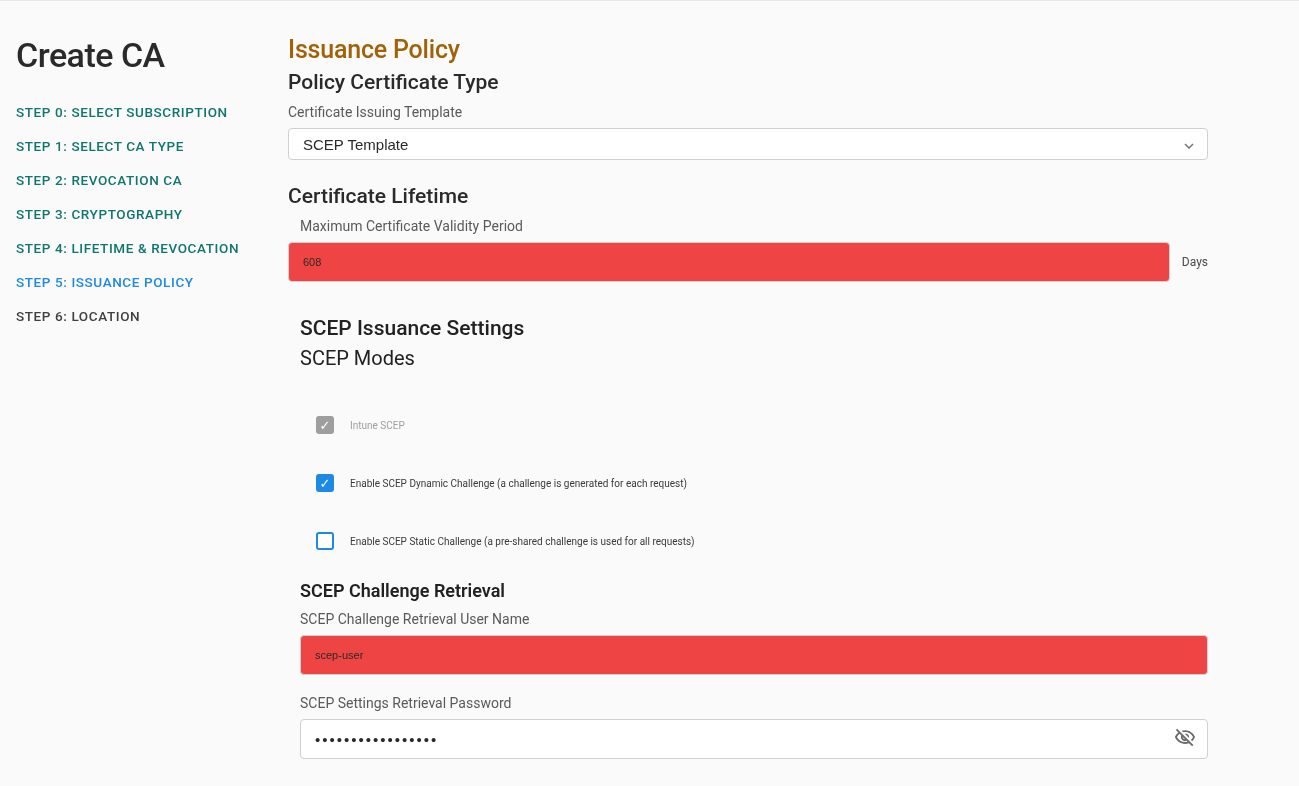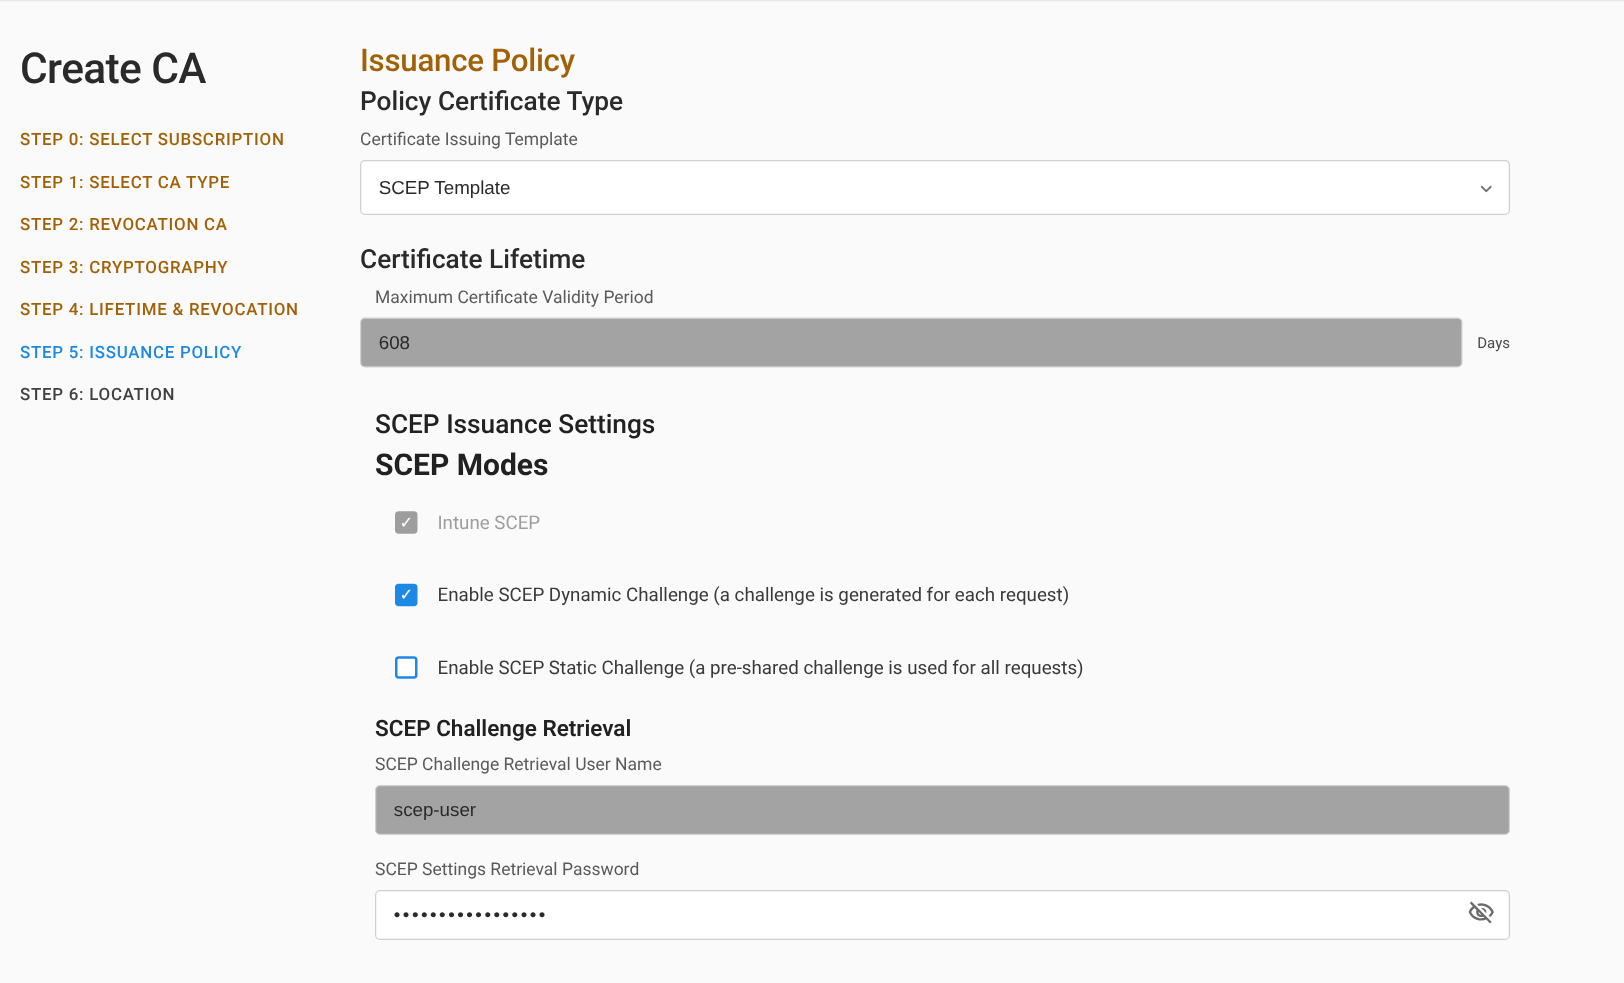--- a/index.html
+++ b/index.html
@@ -33,21 +33,21 @@
       padding-left: 0;
     }
     .step-list {
       list-style: none;
     }
     .step-item {
       font-size: 13.5px;
       font-weight: 500;
       letter-spacing: 0.6px;
       padding: 9px 0;
-      color: #a16207;
+      color: #0f766e;
       cursor: pointer;
     }
     .step-item.active {
       color: #1e88e5;
     }
     .step-item.disabled {
       color: #404040;
       cursor: default;
     }
     .main {
@@ -74,21 +74,21 @@
       color: #5a5a5a;
       margin-bottom: 8px;
       margin-top: 2px;
     }
     .select-wrapper {
       position: relative;
       width: 100%;
     }
     .select-input {
       width: 100%;
-      height: 44px;
+      height: 32px;
       border: 1px solid #d0d0d0;
       border-radius: 4px;
       padding: 0 40px 0 14px;
       font-size: 15px;
       color: #2a2a2a;
       background: #fff;
       appearance: none;
       cursor: pointer;
       outline: none;
     }
@@ -99,23 +99,23 @@
       transform: translateY(-50%);
       pointer-events: none;
       color: #757575;
     }
     .text-input {
       width: 100%;
       height: 40px;
       border: 1px solid #d0d0d0;
       border-radius: 4px;
       padding: 0 14px;
-      font-size: 15px;
-      color: #2a2a2a;
-      background: #a3a3a3;
+      font-size: 11px;
+      color: #2a2a2a;
+      background: #ef4444;
       outline: none;
     }
     .password-wrapper {
       position: relative;
       width: 100%;
     }
     .password-input {
       width: 100%;
       height: 40px;
       border: 1px solid #d0d0d0;
@@ -149,23 +149,23 @@
     }
     .spacer-sm { height: 18px; }
     .scep-settings-title {
       font-size: 21px;
       font-weight: 500;
       margin-top: 34px;
       margin-bottom: 6px;
       padding-left: 12px;
     }
     .scep-modes-title {
-      font-size: 24px;
-      font-weight: 700;
-      margin-bottom: 9px;
+      font-size: 20px;
+      font-weight: 400;
+      margin-bottom: 32px;
       padding-left: 12px;
     }
     .checkbox-row {
       display: flex;
       align-items: center;
       gap: 16px;
       padding: 14px 0 14px 28px;
       margin-bottom: 12px;
     }
     .checkbox-box {
@@ -188,21 +188,21 @@
     .checkbox-box.unchecked {
       background: #fff;
       border: 2px solid #1e88e5;
     }
     .checkbox-check {
       color: #fff;
       font-size: 13px;
       line-height: 1;
     }
     .checkbox-label {
-      font-size: 15px;
+      font-size: 10px;
       color: #3a3a3a;
     }
     .checkbox-label.disabled {
       color: #9e9e9e;
     }
     .scep-retrieval-title {
       font-size: 18px;
       font-weight: 600;
       margin-top: 16px;
       margin-bottom: 10px;

